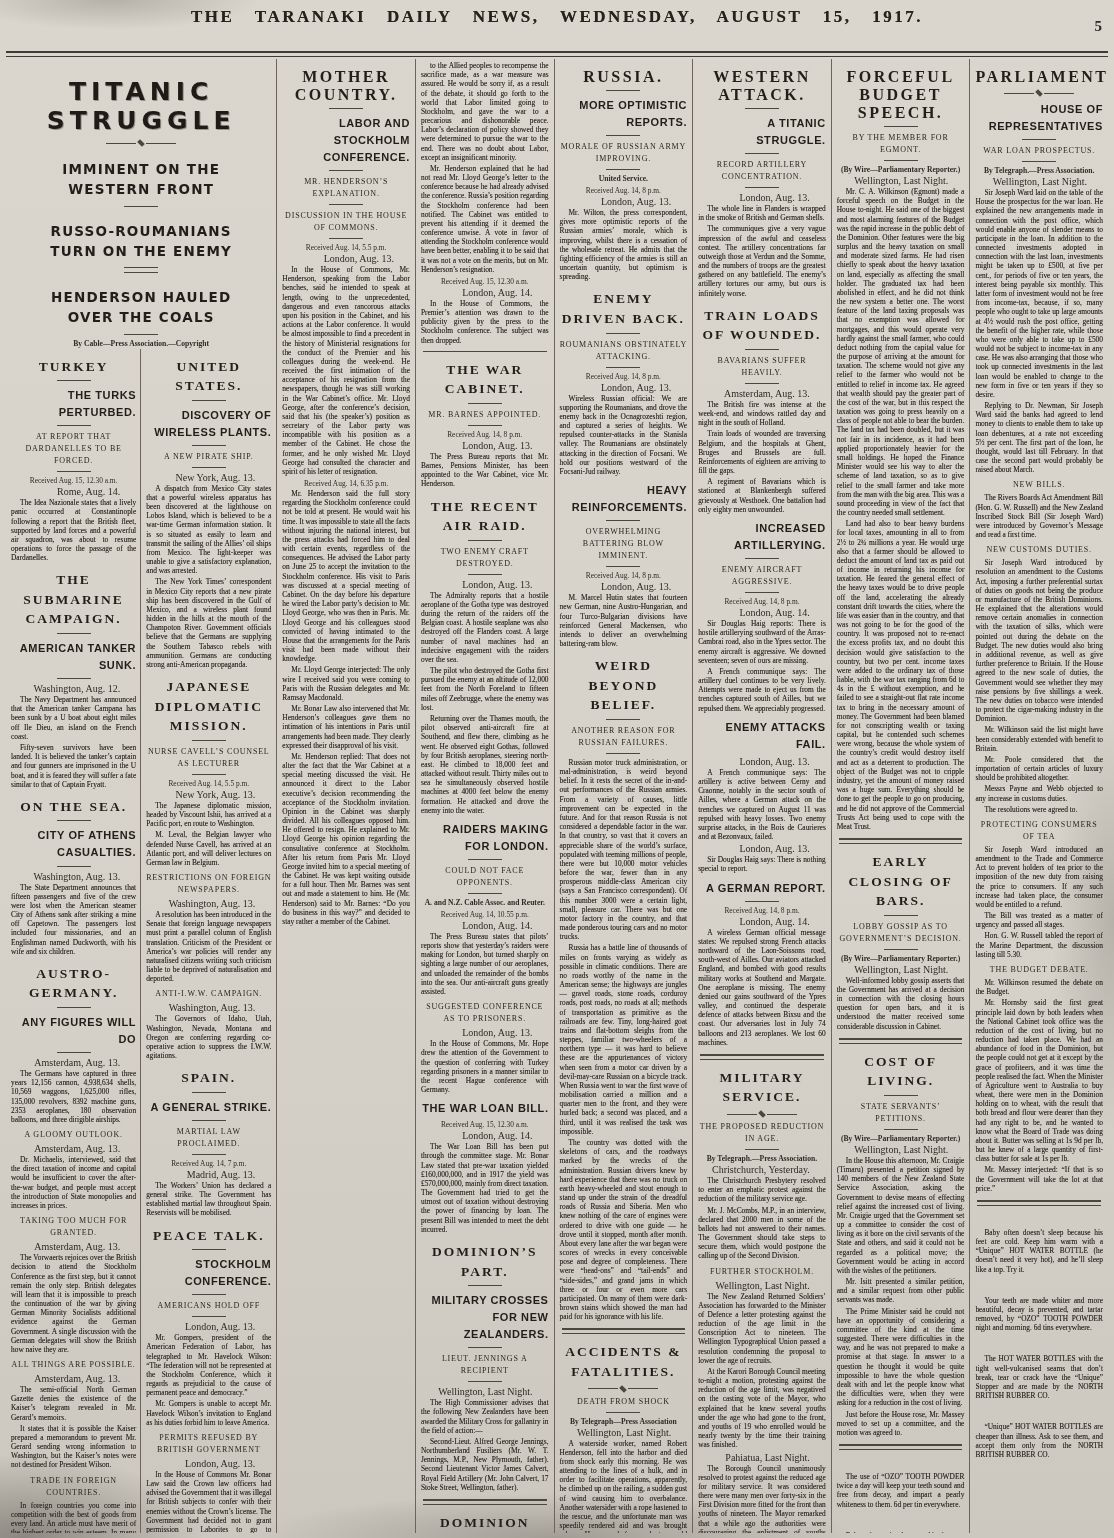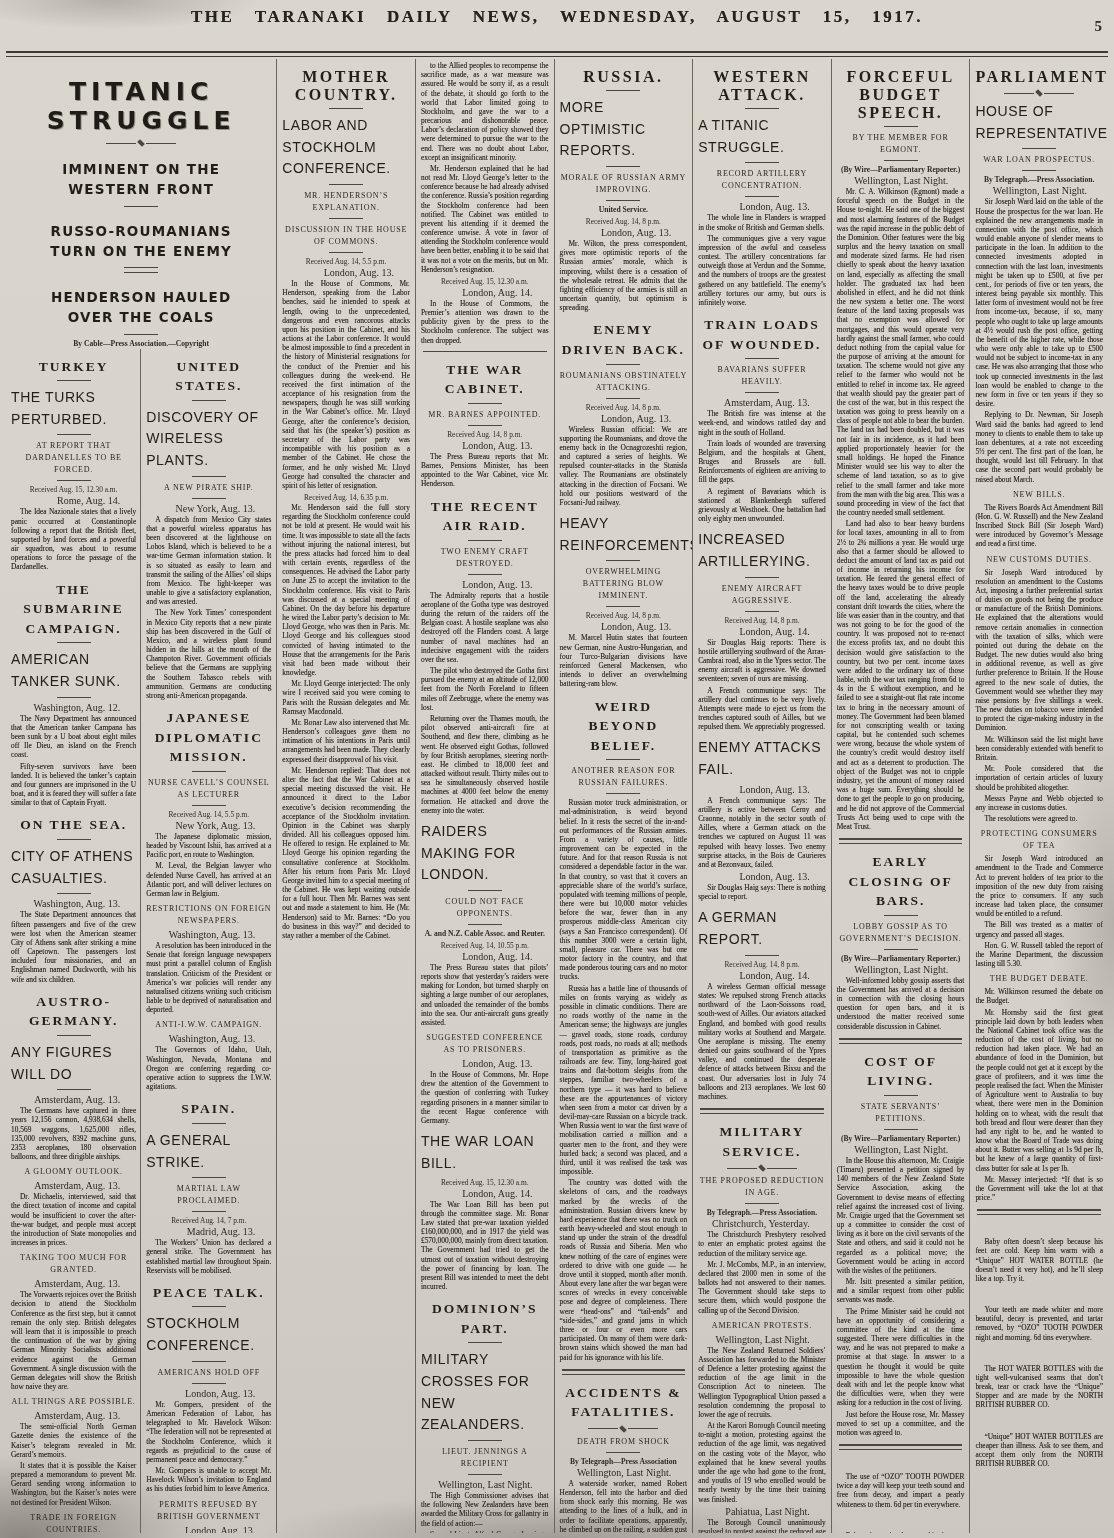--- a/index.html
+++ b/index.html
@@ -24,22 +24,22 @@
   .subrow{display:flex;align-items:stretch;}
   .subcol{flex:1 1 0;min-width:0;padding:0 4px 0 0;}
   .subcol + .subcol{border-left:1px solid #6a645a;padding:0 0 0 5px;}
 
   .h-xl{font-family:"DejaVu Sans","Liberation Sans",sans-serif;font-weight:bold;font-size:25px;
     letter-spacing:5px;text-align:center;margin:16px 0 6px;color:#1f1b16;text-shadow:1px 1px 0 rgba(30,25,20,.35);}
   .h-lg{font-family:"DejaVu Sans","Liberation Sans",sans-serif;font-weight:bold;font-size:13.5px;
     letter-spacing:1.2px;text-align:center;margin:14px 18px 6px;line-height:1.5;color:#221e19;}
   .h-colhead{font-size:16px;font-weight:bold;letter-spacing:2.5px;text-align:center;margin:7px 0 3px;color:#221e19;}
   .h-md{font-size:13.5px;font-weight:bold;letter-spacing:2px;text-align:center;margin:8px 0 3px;line-height:1.45;color:#221e19;}
-  .h-sm{font-family:"Liberation Sans","DejaVu Sans",sans-serif;font-weight:normal;font-size:14px;
-    letter-spacing:.6px;text-align:left;margin:6px 0 3px;line-height:1.55;color:#221e19;}
+  .h-sm{font-family:"Liberation Sans","DejaVu Sans",sans-serif;font-weight:bold;font-size:11px;
+    letter-spacing:.6px;text-align:right;margin:6px 0 3px;line-height:1.55;color:#221e19;}
   .h-xs{font-size:8px;letter-spacing:.8px;text-align:center;margin:5px 0 2px;line-height:1.5;color:#2a2620;}
   .byline{font-size:7.6px;font-weight:bold;text-align:center;margin:3px 0 1px;}
   .dateline{font-size:7.4px;text-align:center;margin:3px 0 1px;}
   .place{font-size:10px;text-align:right;padding-right:16px;margin:1px 0;}
   .para{font-size:7.4px;line-height:1.24;text-align:justify;text-indent:9px;margin:0 0 2px;
     text-shadow:0 0 .5px rgba(46,42,37,.55);}
   .para.ad{margin-top:22px;}
   .rule{width:34px;height:0;border-top:1px solid #4b463e;margin:4px auto;}
   .fullrule{height:0;border-top:1px solid #4b463e;margin:6px 2px 4px;}
   .dblrule{height:3px;border-top:2px solid #4b463e;border-bottom:1px solid #4b463e;margin:7px 2px 5px;}
@@ -327,21 +327,21 @@
           <span class="aline"></span>
           <span class="adia"></span>
           <span class="aline"></span>
         </div>
         <div class="h-xs">THE PROPOSED REDUCTION IN AGE.</div>
         <div class="rule"></div>
         <div class="byline">By Telegraph.—Press Association.</div>
         <div class="place">Christchurch, Yesterday.</div>
         <div class="para">The Christchurch Presbytery resolved to enter an emphatic protest against the reduction of the military service age.</div>
         <div class="para">Mr. J. McCombs, M.P., in an interview, declared that 2000 men in some of the ballots had not answered to their names. The Government should take steps to secure them, which would postpone the calling up of the Second Division.</div>
-        <div class="h-xs">AMERICAN PROTESTS.</div>
+        <div class="h-xs">FURTHER STOCKHOLM.</div>
         <div class="place">Wellington, Last Night.</div>
         <div class="para">The New Zealand Returned Soldiers’ Association has forwarded to the Minister of Defence a letter protesting against the reduction of the age limit in the Conscription Act to nineteen. The Wellington Typographical Union passed a resolution condemning the proposal to lower the age of recruits.</div>
         <div class="para">At the Karori Borough Council meeting to-night a motion, protesting against the reduction of the age limit, was negatived on the casting vote of the Mayor, who explained that he knew several youths under the age who had gone to the front, and youths of 19 who enrolled would be nearly twenty by the time their training was finished.</div>
         <div class="place">Pahiatua, Last Night.</div>
         <div class="para">The Borough Council unanimously resolved to protest against the reduced age for military service. It was considered there were many men over forty-six in the First Division more fitted for the front than youths of nineteen. The Mayor remarked that a while ago the authorities were discouraging the enlistment of youths under twenty, but now they wanted to conscript them.</div>
         <div class="para">[Our Parliamentary reporter wired late last night that the tone of the Defence Minister’s reply to Mr. Witty left the impression that the proposal had been abandoned.]</div>
       </div>
       <div class="col">
         <div class="h-colhead">FORCEFUL BUDGET SPEECH.</div>
         <div class="rule"></div>

